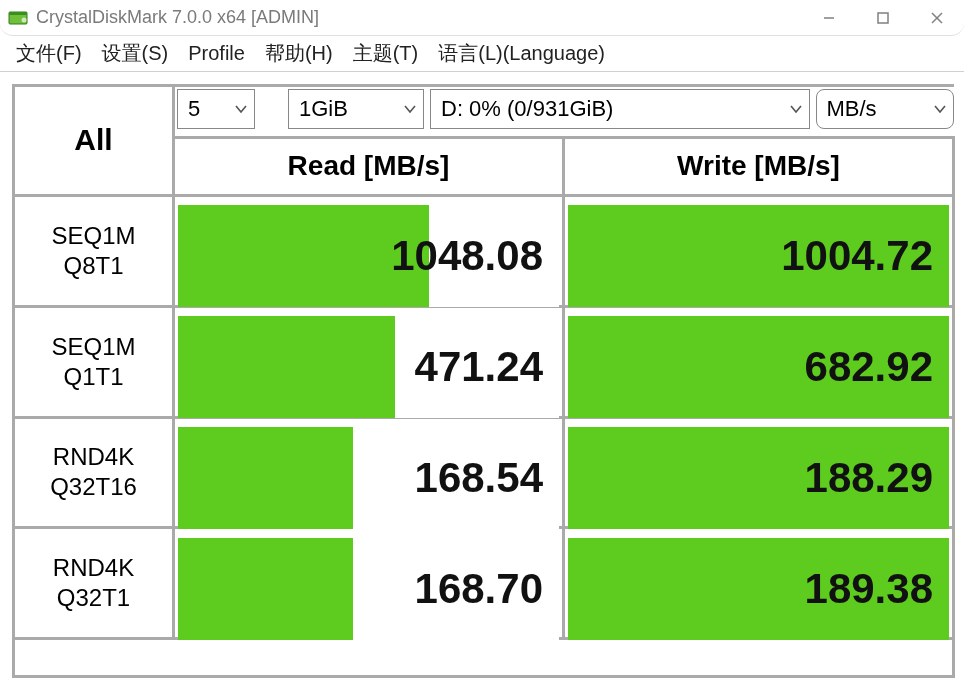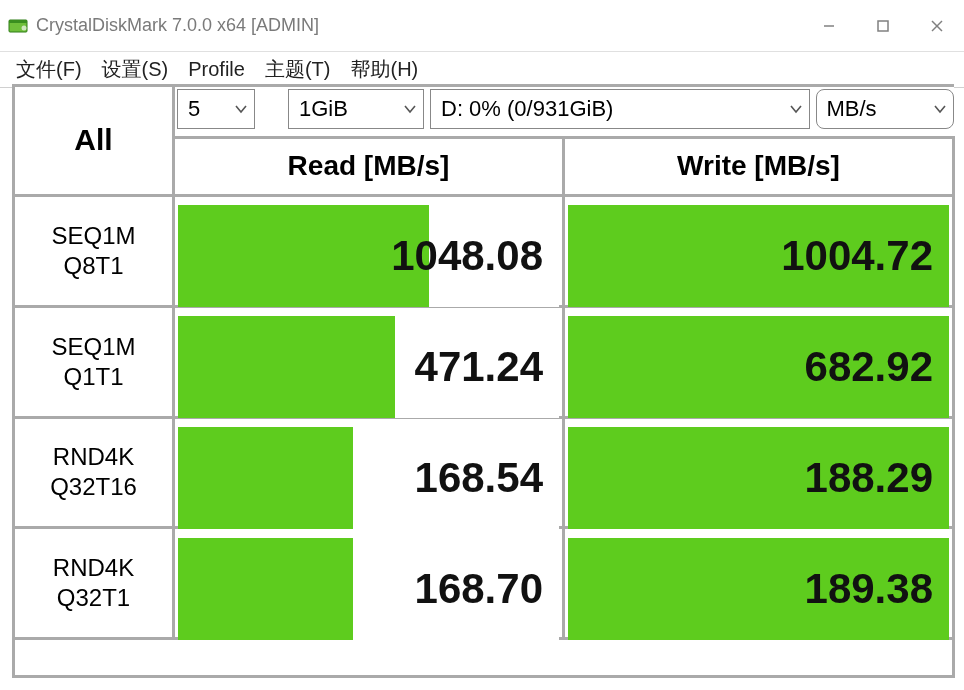--- a/index.html
+++ b/index.html
@@ -1,19 +1,19 @@
 <!DOCTYPE html>
 <html><head>
 <meta charset="utf-8">
 <style>
   * { box-sizing: border-box; margin: 0; padding: 0; }
   html, body { width: 964px; height: 690px; font-family: "Segoe UI", "Microsoft YaHei", Arial, sans-serif; background: #fff; overflow: hidden; }
 
   
-  .titlebar { height: 52px; background: #fff; display: flex; align-items: center; border-bottom: 1px solid #e0e0e0; }
+  .titlebar { height: 36px; background: #fff; display: flex; align-items: center; border-bottom: 1px solid #e0e0e0; border-radius: 13px; }
   .titlebar .app-icon { width: 20px; height: 20px; margin: 0 8px 0 8px; }
   .titlebar .title { flex: 1; color: #7a7a7a; font-size: 18px; }
   .win-btns { display: flex; height: 100%; }
   .win-btn { width: 54px; height: 100%; display: flex; align-items: center; justify-content: center; color: #808080; }
   .win-btn svg { width: 14px; height: 14px; }
 
   
   .menubar { height: 36px; display: flex; align-items: center; padding: 0 6px; border-bottom: 1px solid #d0d0d0; }
   .menubar .menu-item { font-size: 20px; color: #222; padding: 4px 10px; cursor: default; }
 
@@ -80,22 +80,23 @@
           <line x1="12" y1="2" x2="2" y2="12" stroke="#808080" stroke-width="1.5"></line>
         </svg>
     </div>
   </div>
 </div>
 
 <div class="menubar">
   <span class="menu-item">文件(F)</span>
   <span class="menu-item">设置(S)</span>
   <span class="menu-item">Profile</span>
+  <span class="menu-item">帮助(H)</span>
   <span class="menu-item">主题(T)</span>
-  <span class="menu-item">帮助(H)</span>
+  <span class="menu-item">语言(L)(Language)</span>
 </div>
 
 <div class="grid">
   <table class="bench">
     <colgroup>
         <col class="c0">
         <col class="c1">
         <col class="c2">
       </colgroup>
 

